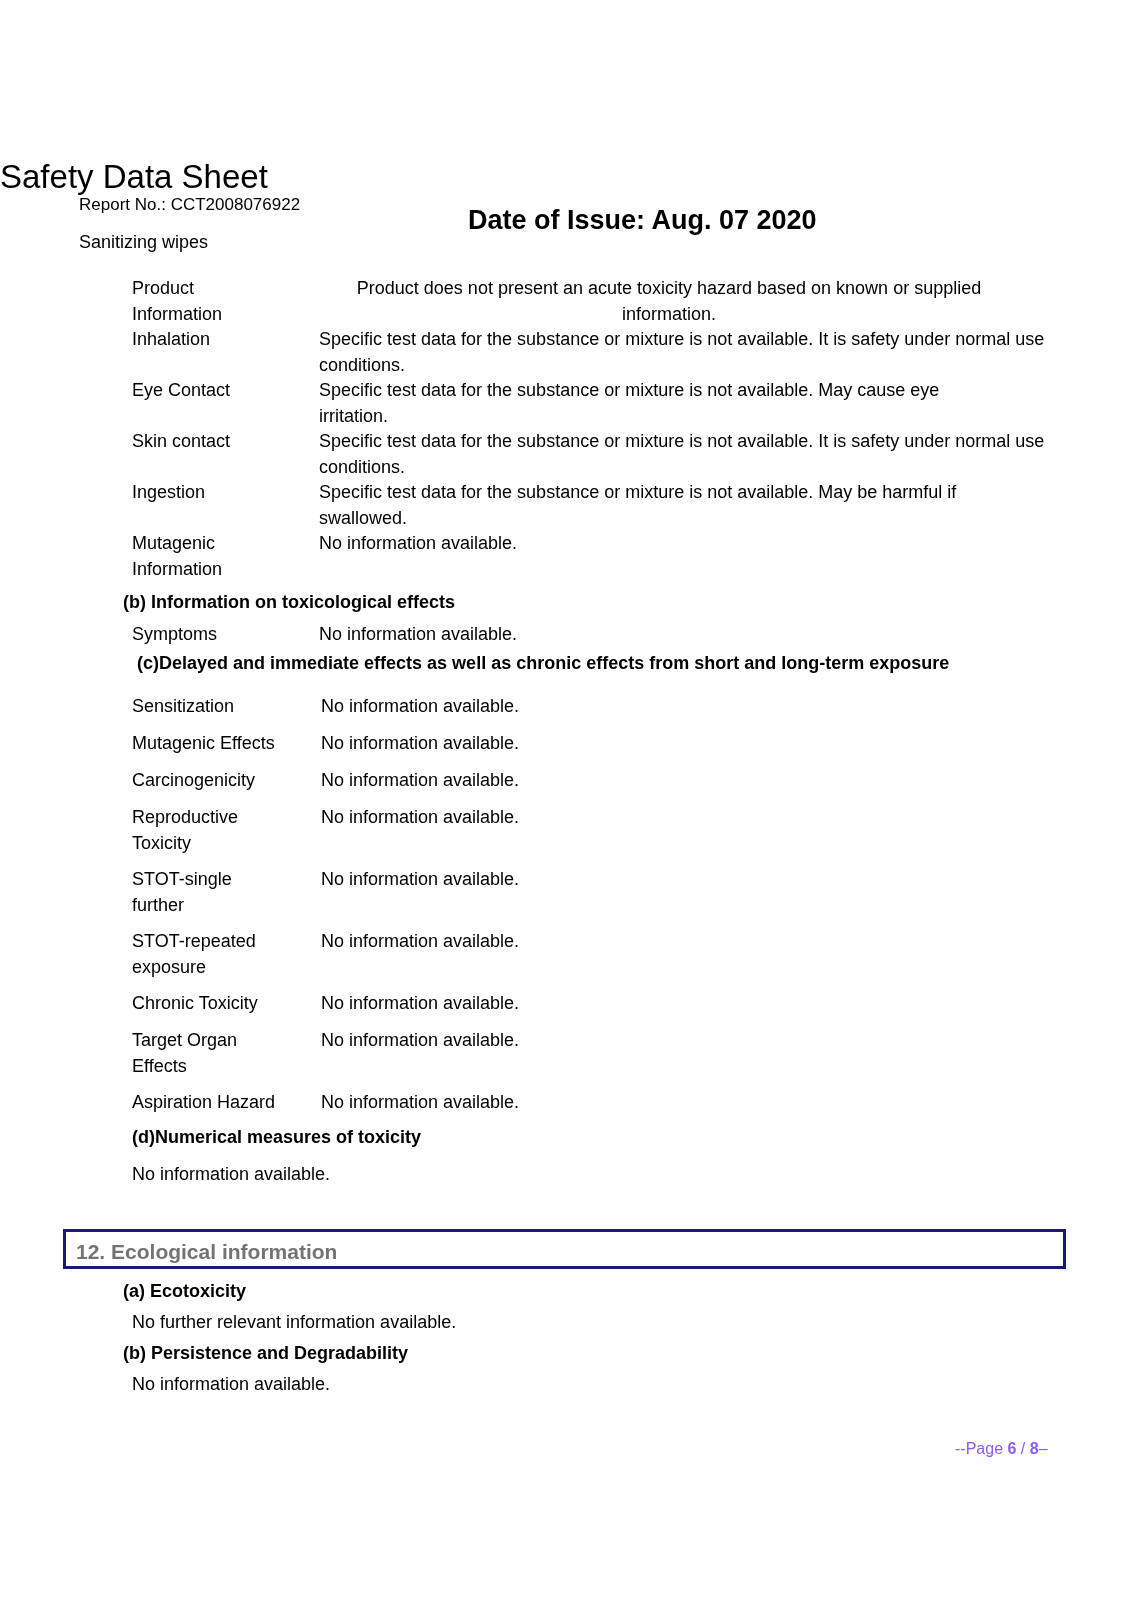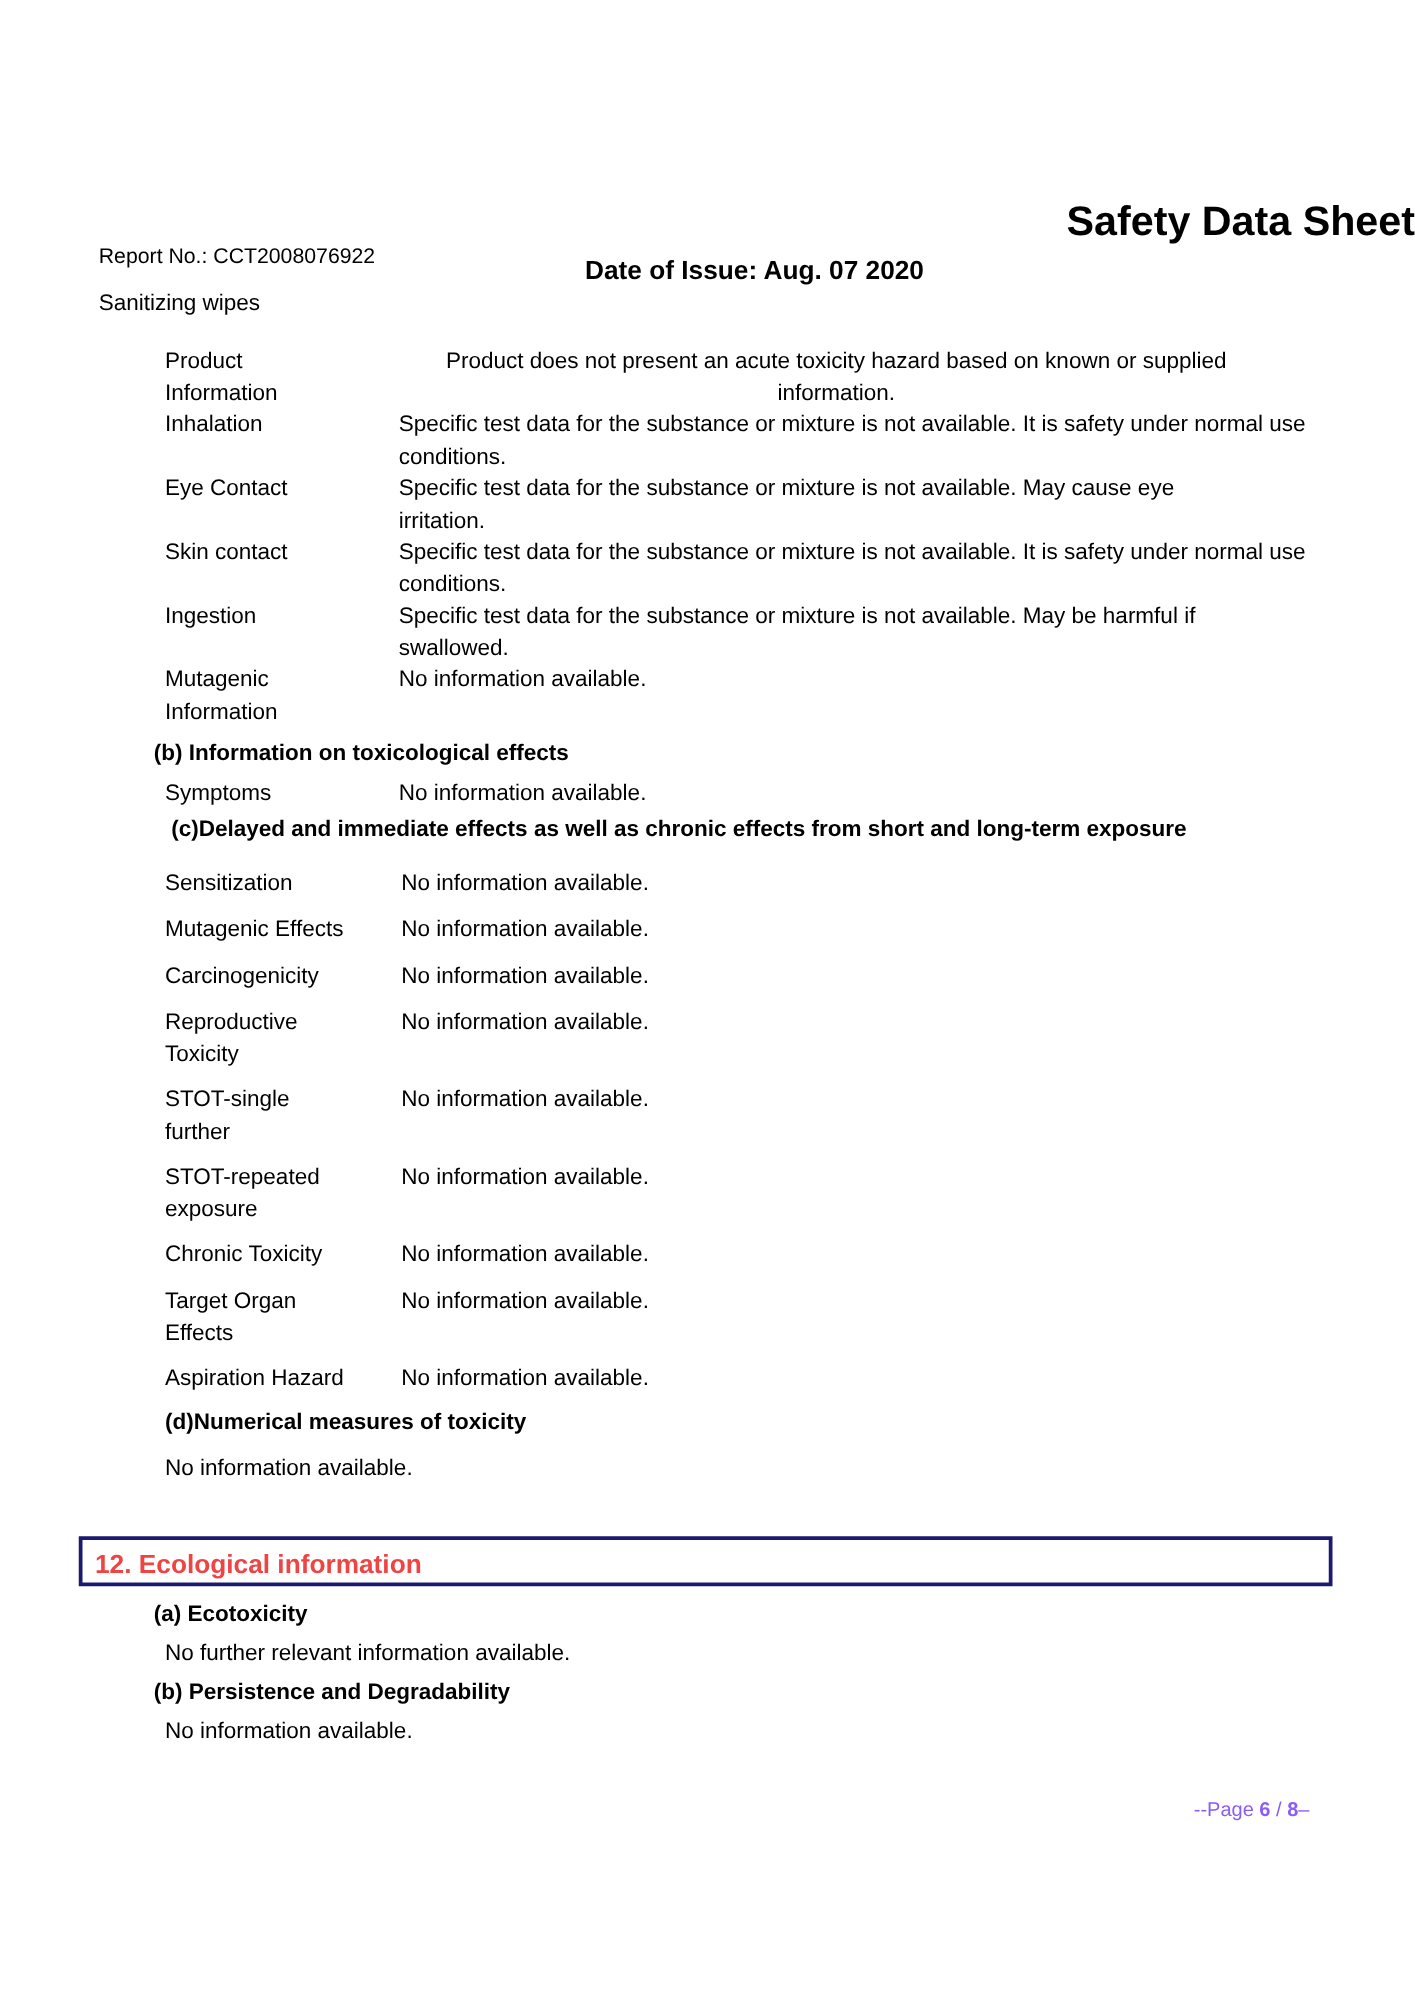--- a/index.html
+++ b/index.html
@@ -1,35 +1,35 @@
 <!DOCTYPE html>
 <html><head>
   <meta charset="utf-8">
   <style>
     html, body { margin: 0; padding: 0; background: #ffffff; }
     body { width: 1132px; height: 1600px; position: relative; font-family: "Liberation Sans", sans-serif; color: #000; }
     .abs { position: absolute; }
-    .title { top: 158px; left: 0; width: 1132px; text-align: right; font-size: 33px; font-weight: bold; }
+    .title { top: 158px; left: 0; width: 1132px; text-align: left; font-size: 33px; font-weight: normal; }
     .report { top: 195px; left: 79px; font-size: 17px; font-weight: normal; }
-    .issue { top: 205px; left: 468px; font-size: 21px; font-weight: bold; }
+    .issue { top: 205px; left: 468px; font-size: 27px; font-weight: bold; }
     .product { top: 232px; left: 79px; font-size: 18px; }
 
     .row { position: absolute; left: 132px; font-size: 18px; line-height: 25.5px; }
     .row .lbl { position: absolute; left: 0; width: 180px; }
     .row .val { position: absolute; left: 187px; width: 740px; }
 
     .row2 { position: absolute; left: 132px; font-size: 18px; line-height: 25.5px; }
     .row2 .lbl { position: absolute; left: 0; width: 180px; }
     .row2 .val { position: absolute; left: 189px; width: 600px; }
 
     .subhead { position: absolute; font-size: 18px; font-weight: bold; }
     .plain { position: absolute; font-size: 18px; }
 
     .section-box { position: absolute; top: 1229px; left: 63px; width: 1003px; height: 40px; border: 3px solid #1a1a6e; box-sizing: border-box; }
-    .section-box span { position: absolute; top: 8px; left: 10px; font-size: 21px; font-weight: bold; color: #ef4444; }
+    .section-box span { position: absolute; top: 8px; left: 10px; font-size: 21px; font-weight: bold; color: #737373; }
 
     .footer { position: absolute; top: 1440px; left: 955px; font-size: 16px; color: #8b5cf6; }
     .footer b { font-weight: bold; }
   </style>
 </head>
 <body>
 
 <div class="abs title">Safety Data Sheet</div>
 <div class="abs report">Report No.: CCT2008076922</div>
 <div class="abs issue">Date of Issue: Aug. 07 2020</div>

